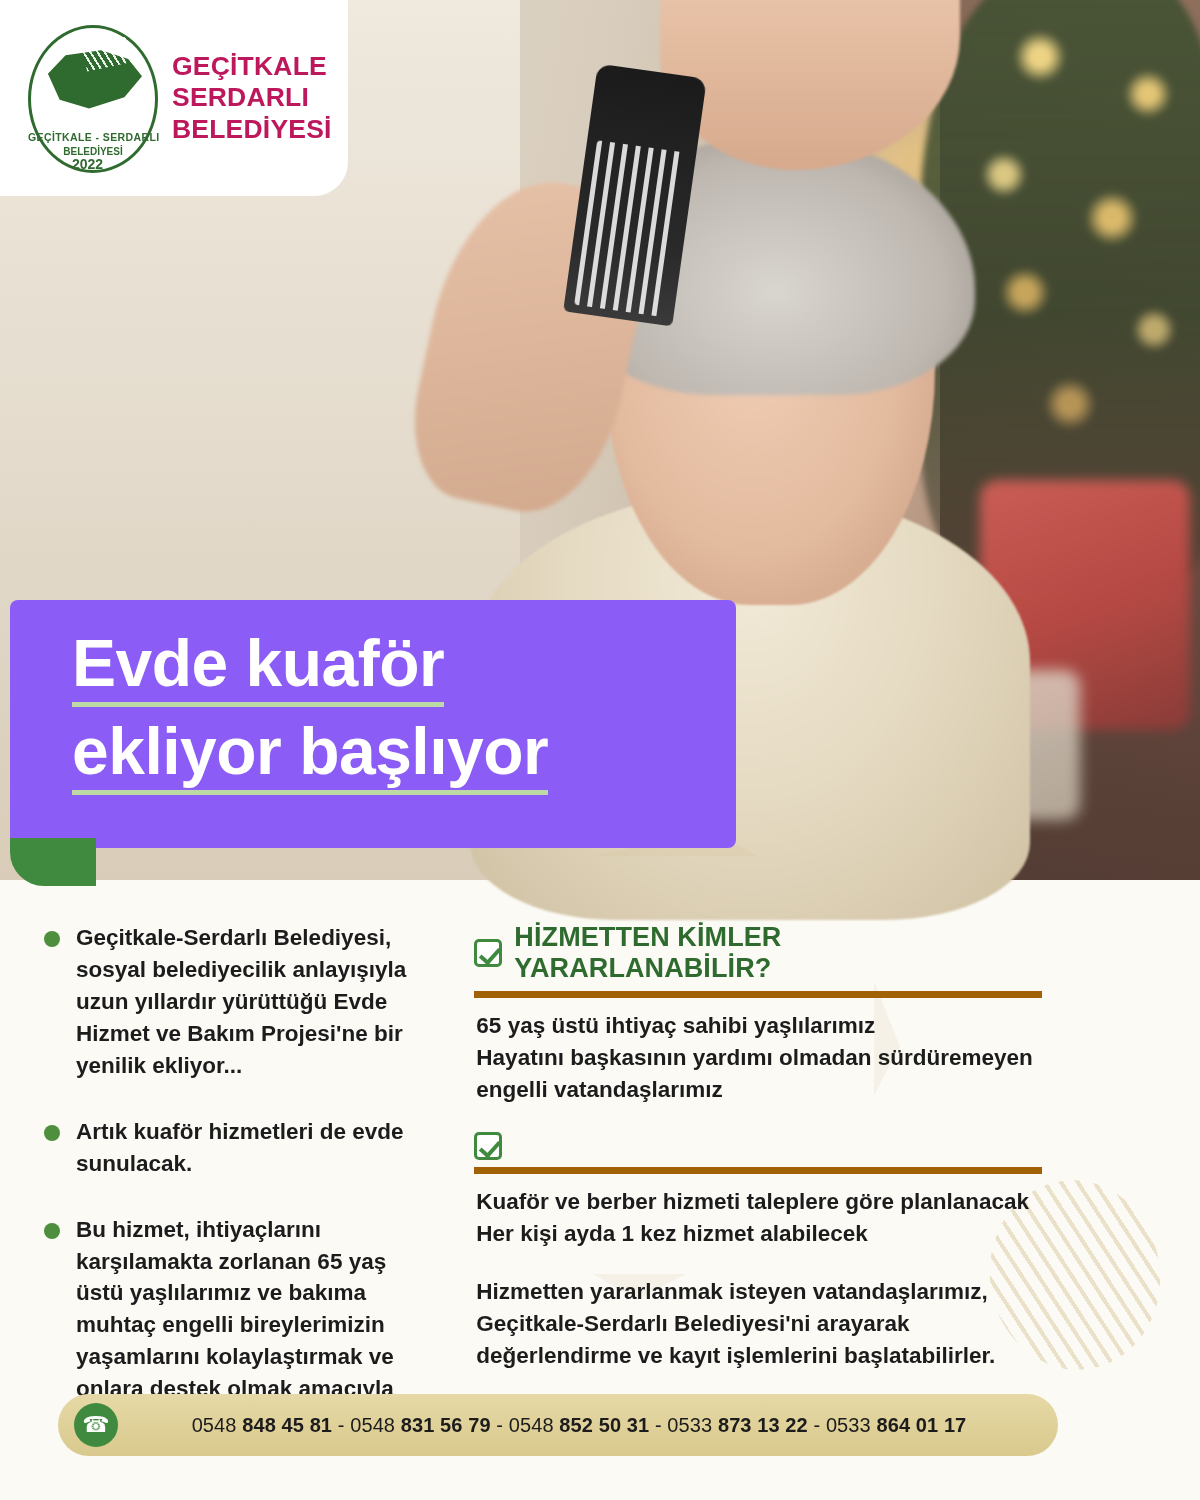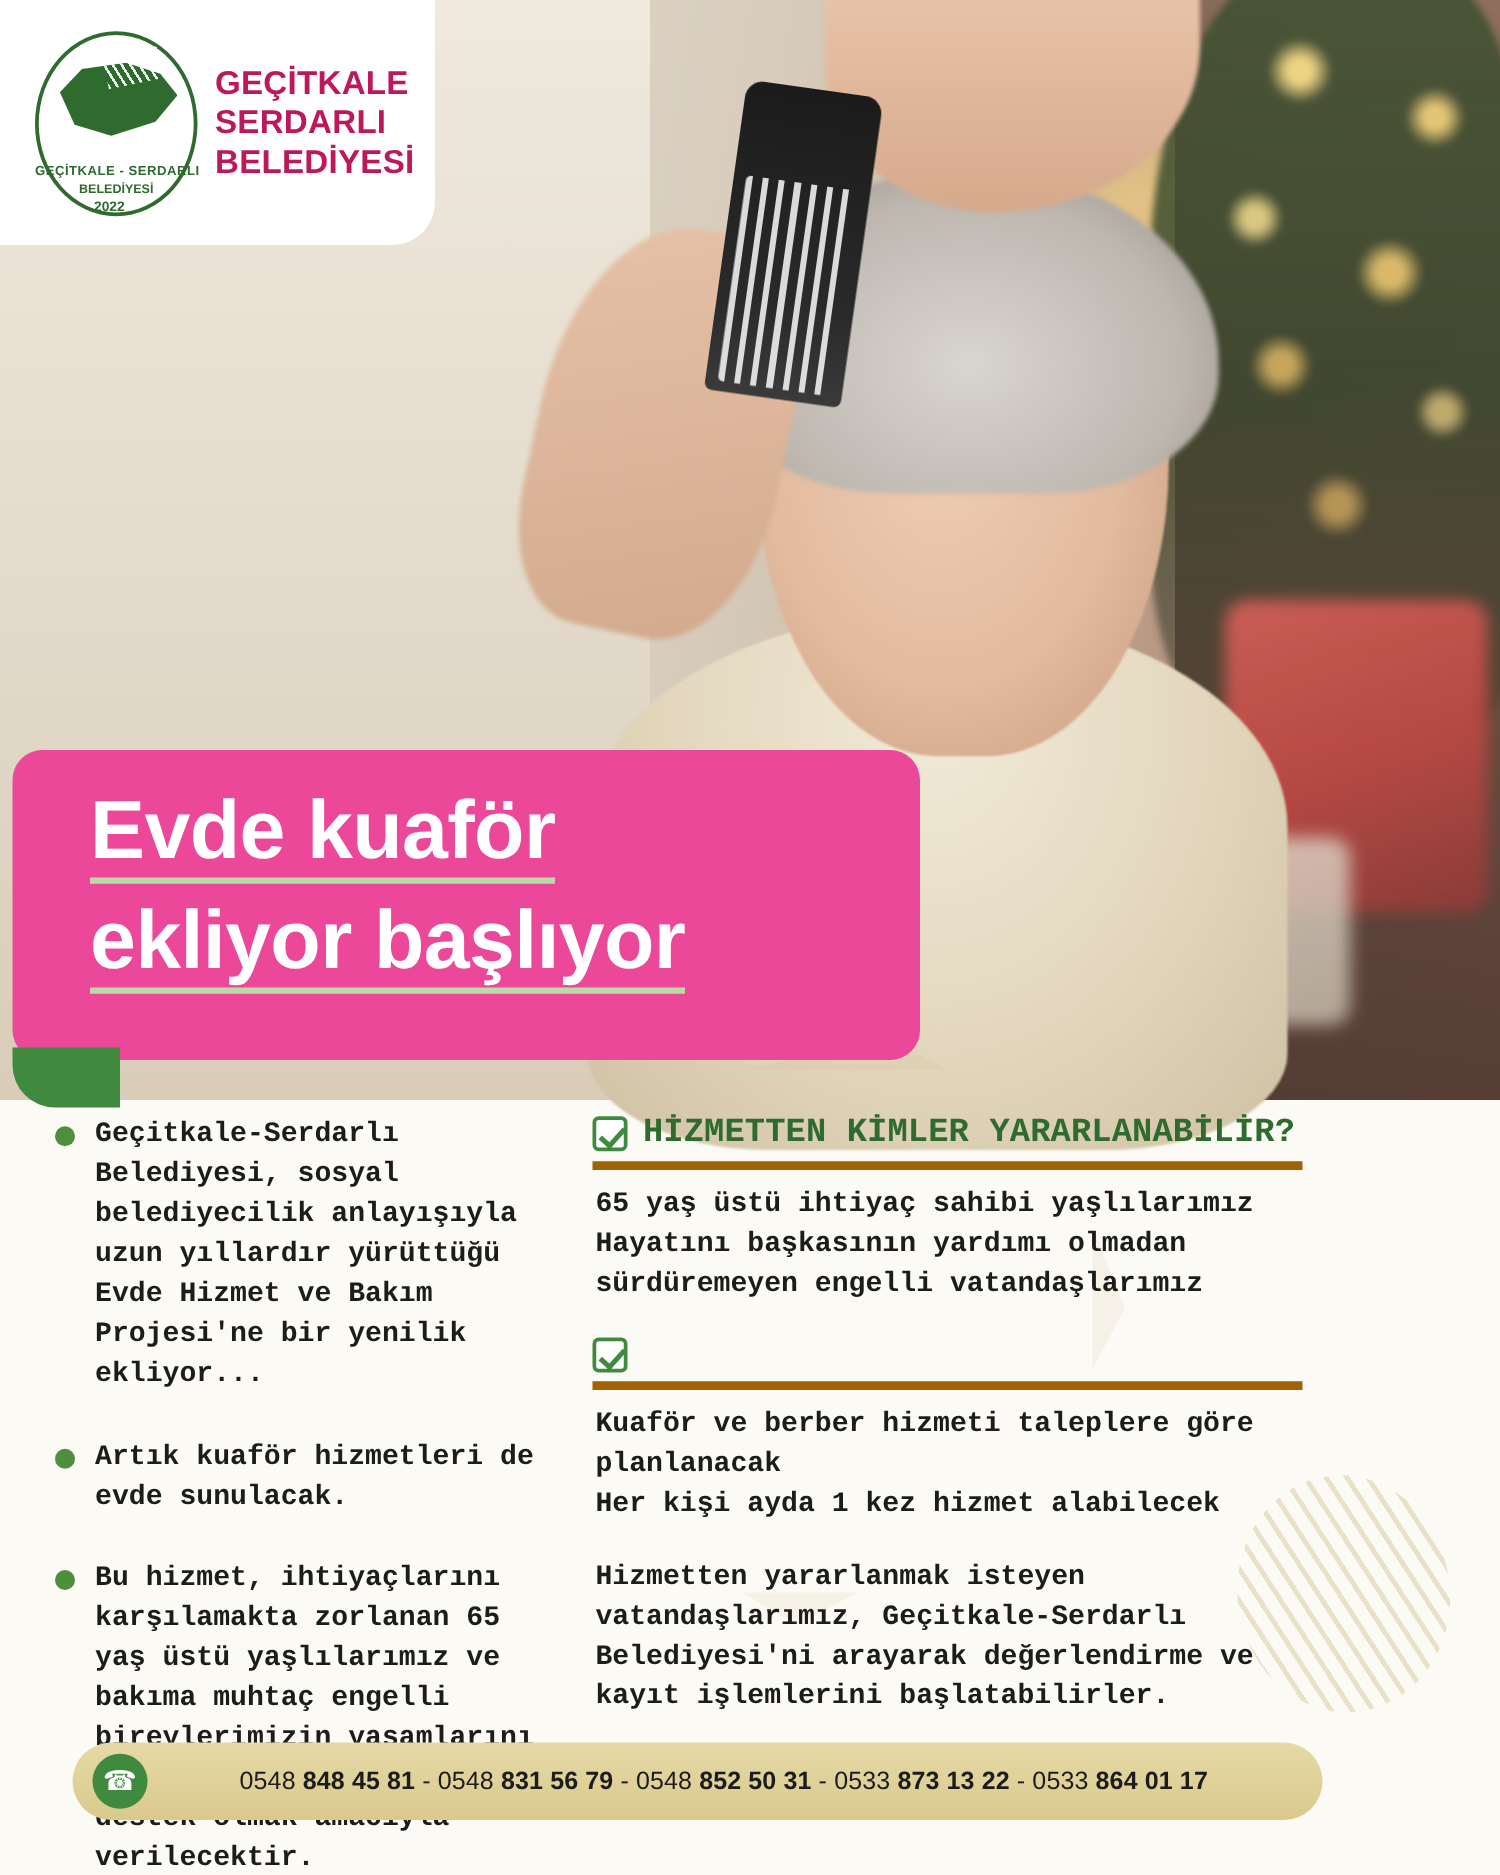--- a/index.html
+++ b/index.html
@@ -148,33 +148,33 @@
     text-align: right; font-size: 10.5px; font-weight: bold;
     letter-spacing: .4px; color: #2f6b2f;
     white-space: nowrap;
   }
   .logo-mark .ring-text2 {
     position: absolute; left: 0; right: 0; bottom: 16px;
     text-align: center; font-size: 10px; font-weight: bold; color: #2f6b2f;
   }
   .logo-mark .year {
     position: absolute; left: 0; right: 11px; bottom: 1px;
-    text-align: center; font-size: 11px; font-weight: bold; color: #2f6b2f;
+    text-align: center; font-size: 14px; font-weight: bold; color: #2f6b2f;
   }
   .logo-text {
     font-size: 26.5px; line-height: 1.18; font-weight: bold;
     color: #be185d; letter-spacing: .2px;
   }
 
   
   .title-panel {
     position: absolute; left: 10px; top: 600px;
     width: 726px; height: 248px;
-    background: #ec4899;
-    border-radius: 24px;
+    background: #8b5cf6;
+    border-radius: 8px;
     z-index: 4;
   }
   .title-panel::after {
     content: "";
     position: absolute; left: 0; bottom: -38px; width: 86px; height: 48px;
     background: #3f8a3f;
     border-radius: 0 0 0 34px;
   }
   .title-lines {
     position: absolute; left: 62px; top: 30px; right: 30px;
@@ -199,24 +199,23 @@
   .leaf-deco {
     position: absolute; right: 40px; bottom: 130px; width: 170px; height: 190px;
     background: repeating-linear-gradient(65deg, rgba(201,178,116,.35) 0 4px, rgba(201,178,116,0) 4px 14px);
     clip-path: ellipse(50% 50% at 50% 50%);
     transform: rotate(-8deg);
     z-index: 1;
   }
 
   
   .content {
-    position: absolute; left: 0; top: 882px; width: 1088px; height: 500px;
+    position: absolute; left: 0; top: 912px; width: 1088px; height: 500px;
     display: flex;
     z-index: 3;
-    font-family: Liberation Mono, monospace;
   }
   .col-left { width: 500px; padding: 10px 20px 0 44px; }
   .col-right { width: 700px; padding: 10px 46px 0 20px; }
 
   .bullet {
     display: flex; gap: 16px; margin-bottom: 34px;
   }
   .bullet .dot {
     flex: 0 0 16px; width: 16px; height: 16px; margin-top: 9px;
     background: #4e8f3e; border-radius: 50%;

